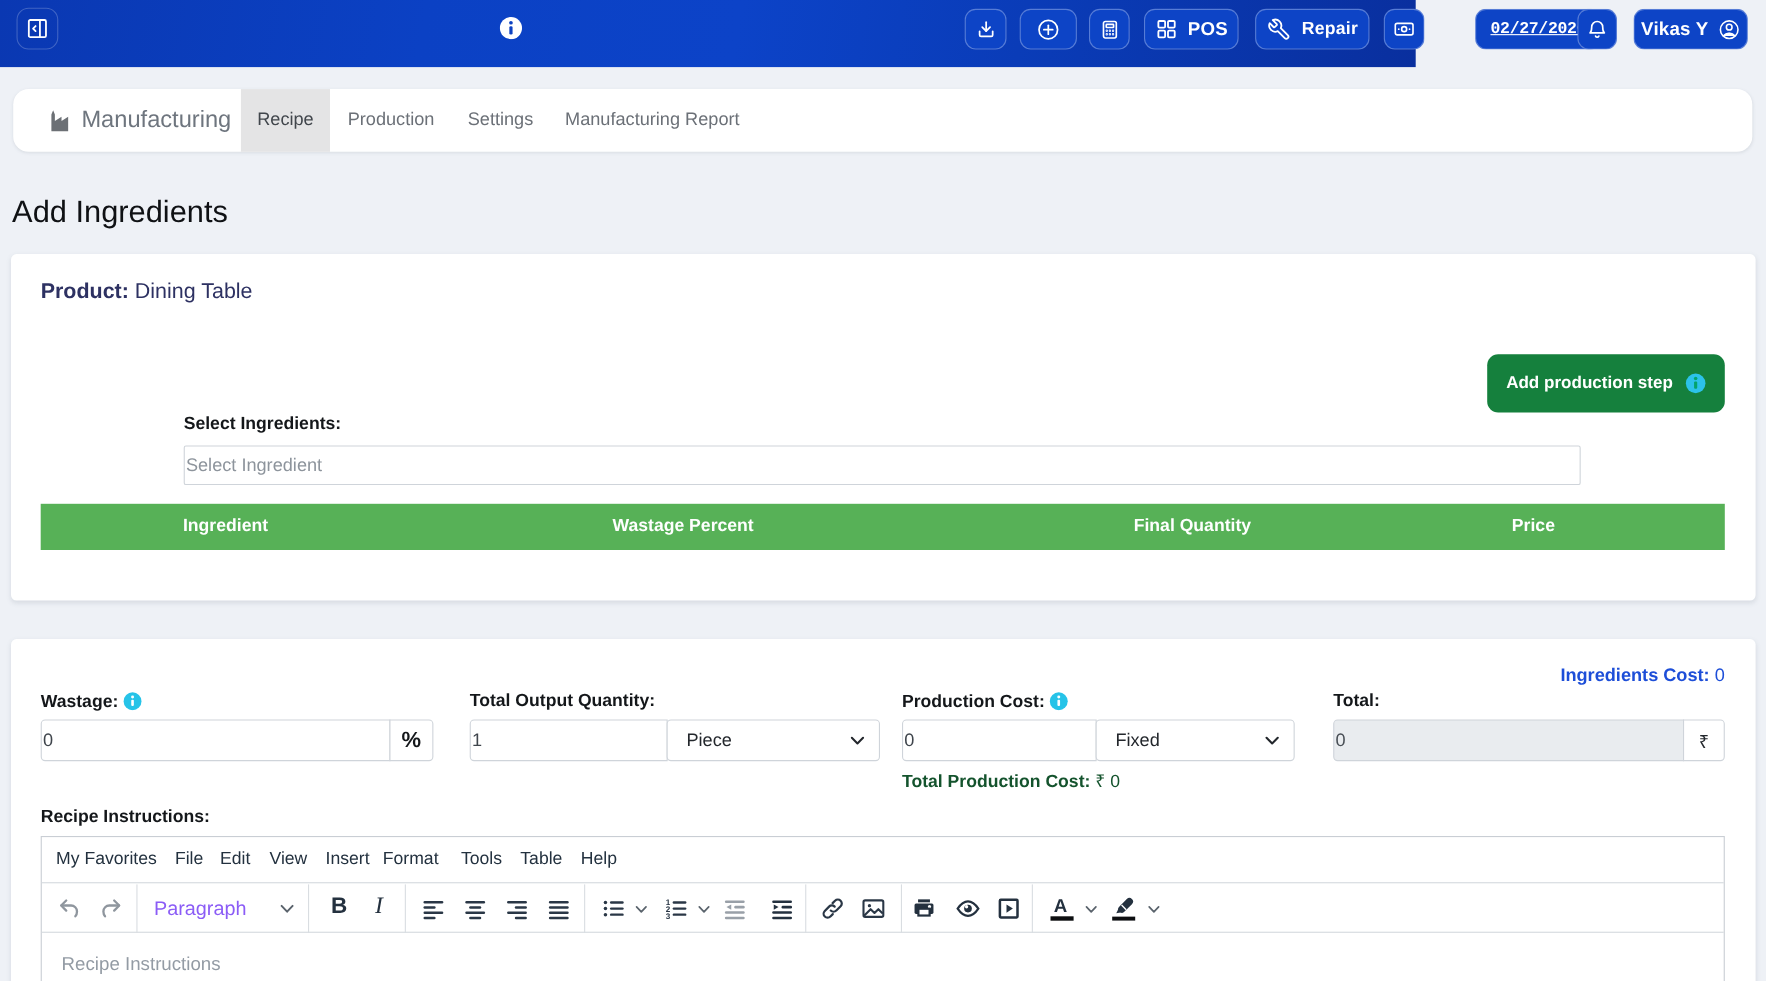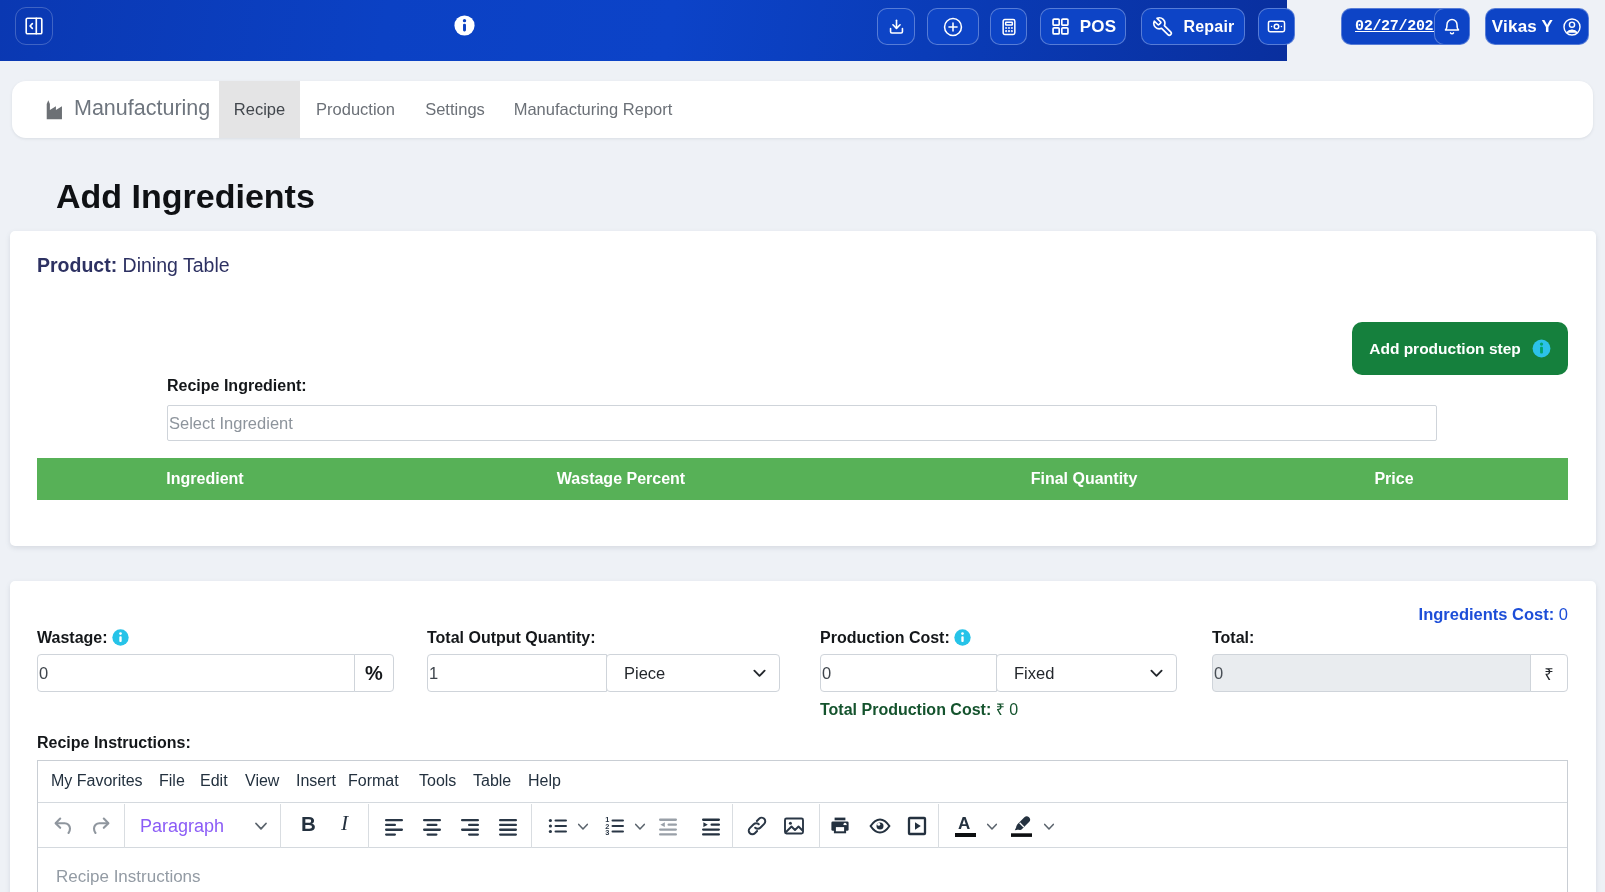--- a/index.html
+++ b/index.html
@@ -16,21 +16,21 @@
   .tbb svg { display:block; }
   .tbtxt { font-weight:bold; font-size:17px; letter-spacing:0.2px; }
 
   
   #navbar { position:absolute; left:12px; top:81px; width:1581px; height:57px;
     background:#fff; border-radius:14px; box-shadow:0 1px 3px rgba(80,90,110,0.13); }
   .tab { position:absolute; top:0; height:57px; display:flex; align-items:center; justify-content:center;
     color:#6b7077; font-size:16.5px; }
 
   
-  #h1 { position:absolute; left:11px; top:177px; font-size:34px; font-weight:bold; color:#0f1114;margin-left:45px; }
+  #h1 { position:absolute; left:11px; top:177px; font-size:28px; font-weight:normal; color:#0f1114; }
 
   
   .card { position:absolute; left:10px; width:1586px; background:#fff; border-radius:5px;
     box-shadow:0 2px 5px rgba(90,100,120,0.16); }
   #card1 { top:231px; height:315px; }
   #card2 { top:581px; height:420px; }
 
   .lbl { font-weight:bold; font-size:16px; color:#14171a; }
   .inp { position:absolute; background:#fff; border:1px solid #cfd4da; border-radius:3px;
     display:flex; align-items:center; color:#3f454c; font-size:16.5px; padding-left:1px; }
@@ -154,21 +154,21 @@
 <div class="card" id="card1">
   <div class="abs" style="left:27px; top:23px; font-size:19.5px; color:#2d3162;"><b>Product:</b> Dining Table</div>
   <div class="abs" style="left:1342px; top:91px; width:216px; height:53px; background:#15803d; border-radius:10px; display:flex; align-items:center; justify-content:center;">
     <span style="color:#fff; font-weight:bold; font-size:15.5px;">Add production step</span>
     <svg style="margin-left:11px;" width="19" height="19" viewBox="0 0 20 20">
       <circle cx="10" cy="10" r="9.4" fill="#2cc2e9"></circle>
       <rect x="8.5" y="8.2" width="3" height="7" rx="1.1" fill="#04a36c"></rect>
       <circle cx="10" cy="5.3" r="1.7" fill="#04a36c"></circle>
     </svg>
   </div>
-  <div class="abs lbl" style="left:157px; top:146px;">Recipe Ingredient:</div>
+  <div class="abs lbl" style="left:157px; top:146px;">Select Ingredients:</div>
   <div class="inp" style="left:157px; top:174px; width:1270px; height:36px; color:#8d949c; border-radius:2px;">Select Ingredient</div>
   <div class="abs" style="left:27px; top:227px; width:1531px; height:42px; background:#57b157;">
     <span class="abs" style="top:12px; left:0; width:336px; text-align:center; color:#fff; font-weight:bold; font-size:16px;">Ingredient</span>
     <span class="abs" style="top:12px; left:416px; width:336px; text-align:center; color:#fff; font-weight:bold; font-size:16px;">Wastage Percent</span>
     <span class="abs" style="top:12px; left:879px; width:336px; text-align:center; color:#fff; font-weight:bold; font-size:16px;">Final Quantity</span>
     <span class="abs" style="top:12px; left:1189px; width:336px; text-align:center; color:#fff; font-weight:bold; font-size:16px;">Price</span>
   </div>
 </div>
 <div class="card" id="card2">
   <div class="abs" style="top:24px; right:28px; font-size:16.5px; color:#1d4ed8;"><b>Ingredients Cost:</b> 0</div>
@@ -183,21 +183,21 @@
         <circle cx="10" cy="10" r="9.6" fill="#26c3e8"></circle>
         <rect x="8.6" y="8.4" width="2.8" height="6.8" rx="1.1" fill="#fff"></rect>
         <circle cx="10" cy="5.4" r="1.6" fill="#fff"></circle>
       </svg></div>
   <div class="abs lbl" style="left:1202px; top:48px;">Total:</div>
 
   <div class="inp" style="left:27px; top:73px; width:318px; height:38px; border-radius:4px 0 0 4px;">0</div>
   <div class="sfx" style="left:344px; top:73px; width:40px; height:38px; font-weight:bold; font-size:20px; color:#14171a;">%</div>
 
   <div class="inp" style="left:417px; top:73px; width:180px; height:38px; border-radius:4px 0 0 4px;">1</div>
-  <div class="sel" style="left:596px; top:73px; width:174px; height:38px;">Piece
+  <div class="sel" style="left:596px; top:73px; width:194px; height:38px;">Piece
     <svg class="abs" style="right:13px; top:14px;" width="13" height="9" viewBox="0 0 14 9" fill="none" stroke="#23272c" stroke-width="2" stroke-linecap="round" stroke-linejoin="round">
         <polyline points="1.5,1.5 7,7 12.5,1.5"></polyline>
       </svg>
   </div>
 
   <div class="inp" style="left:810px; top:73px; width:177px; height:38px; border-radius:4px 0 0 4px;">0</div>
   <div class="sel" style="left:986px; top:73px; width:181px; height:38px;">Fixed
     <svg class="abs" style="right:13px; top:14px;" width="13" height="9" viewBox="0 0 14 9" fill="none" stroke="#23272c" stroke-width="2" stroke-linecap="round" stroke-linejoin="round">
         <polyline points="1.5,1.5 7,7 12.5,1.5"></polyline>
       </svg>

